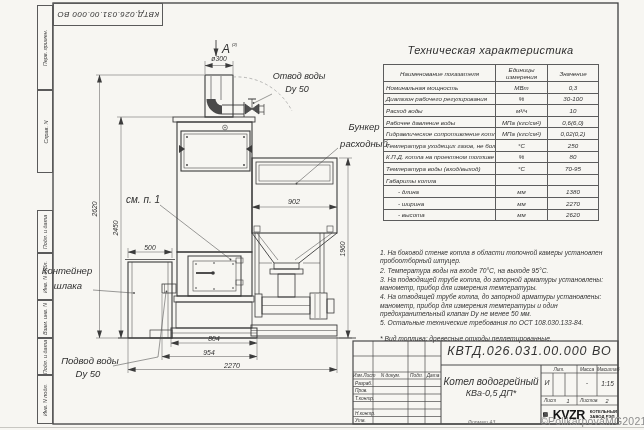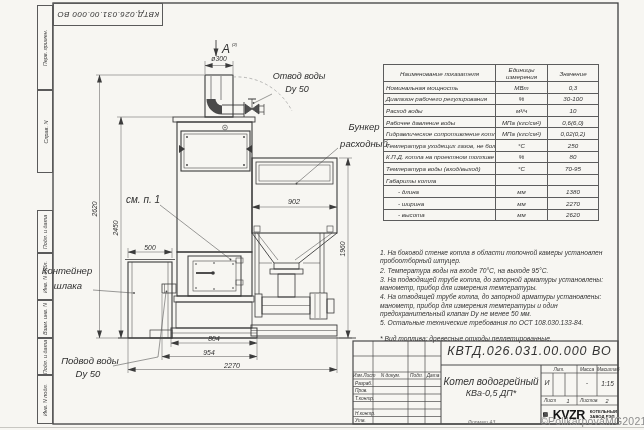--- a/index.html
+++ b/index.html
@@ -285,20 +285,21 @@
 <div class="ff" style="top:300px;height:38px">
       <span>Взам. инв. N</span>
     </div>
 <div class="ff" style="top:338px;height:37px">
       <span>Подп. и дата</span>
     </div>
 <div class="ff" style="top:375px;height:49px">
       <span>Инв. N подл.</span>
     </div>
 
+<div class="t ctr spec-title">Техническая характеристика</div>
 <table class="spec">
   <colgroup>
         <col style="width:112px">
         <col style="width:52px">
         <col style="width:51px">
       </colgroup>
   <tbody>
         <tr class="hdr">
     <th class="nm">Наименование показателя</th>
     <th class="units c">Единицы измерения</th>

